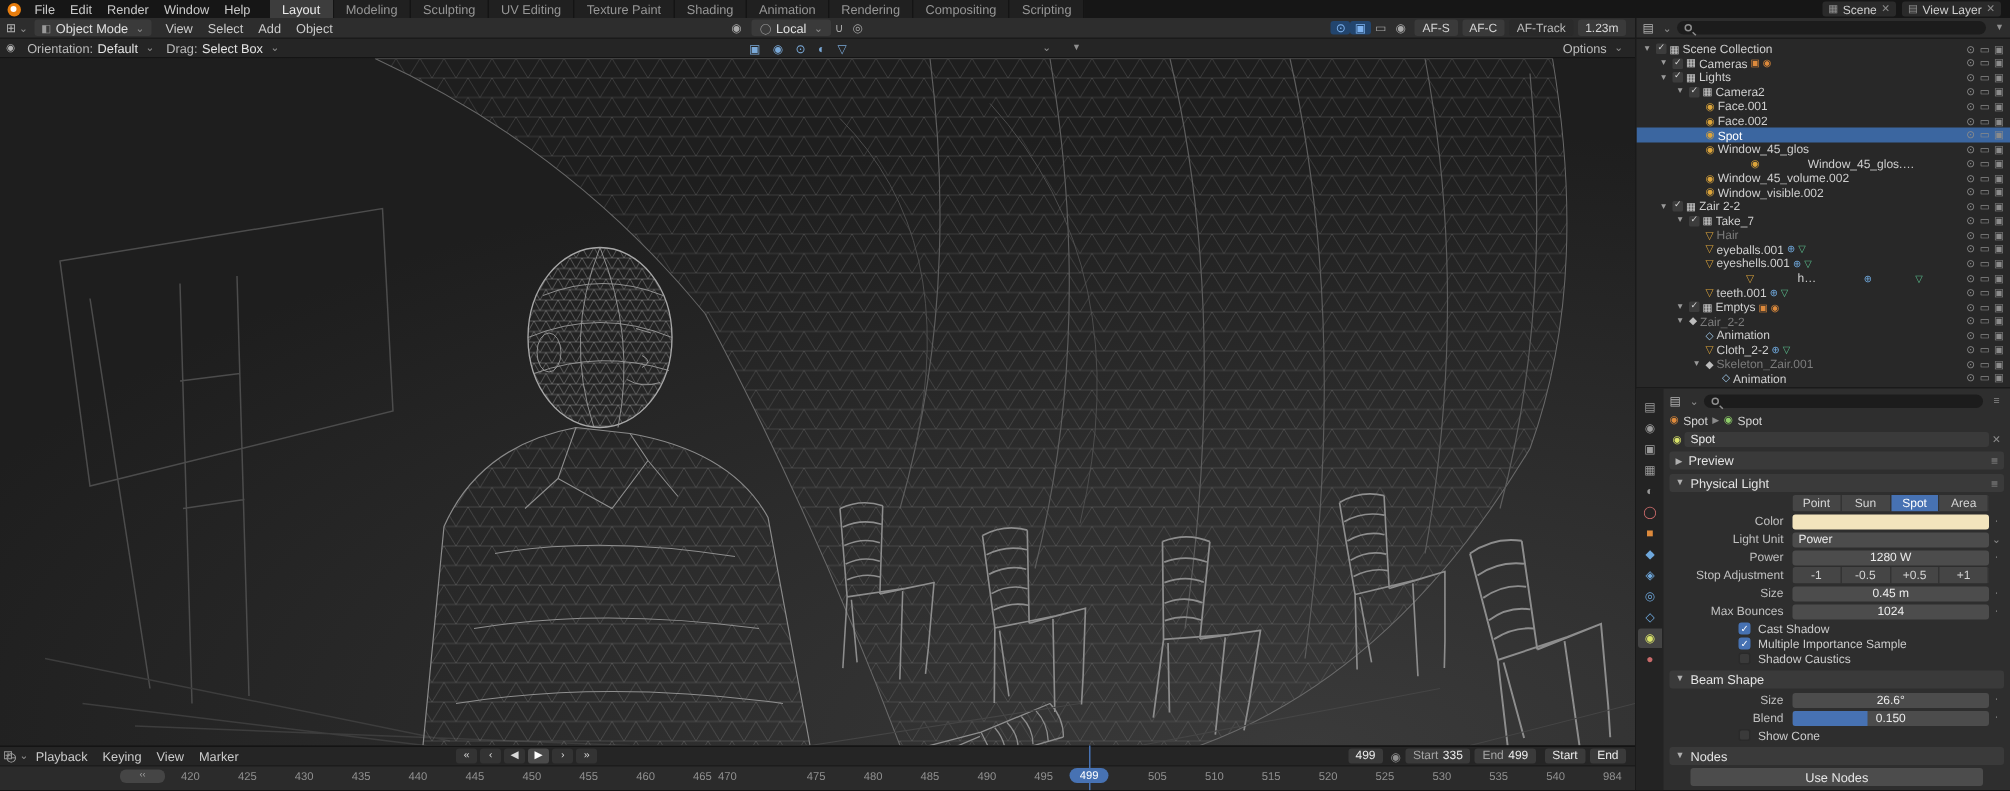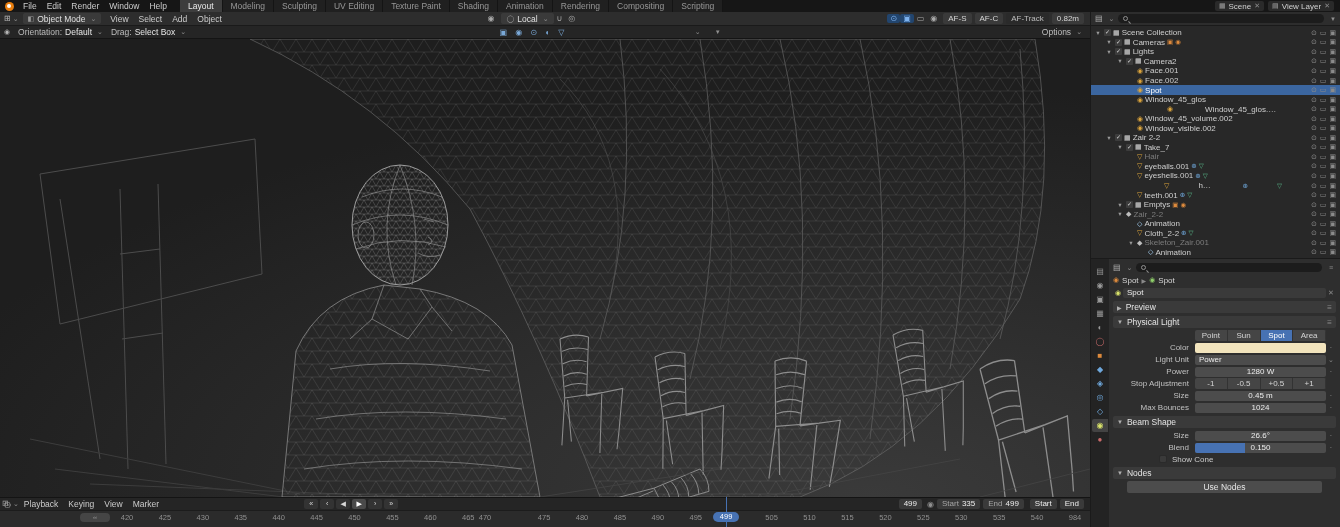--- a/index.html
+++ b/index.html
@@ -161,21 +161,21 @@
     <span style="flex:1.2"></span>
     <span class="icbtn active">⊙</span>
     <span class="icbtn active">▣</span>
     <span class="icbtn">▭</span>
     <span class="icbtn">◉</span>
     <span id="af-buttons" class="f">
         <span class="pill" style="margin-left: 3px;">AF-S</span>
         <span class="pill" style="margin-left: 3px;">AF-C</span>
         <span class="pill dark" style="margin-left: 3px;">AF-Track</span>
       </span>
-    <span class="pill" style="margin:0 6px 0 3px">0.82m</span>
+    <span class="pill" style="margin:0 6px 0 3px">1.23m</span>
   </div>
 
   <div id="outliner-header">
     <span class="ed-icon" style="margin-left:0">▤</span>
     <span class="dd">⌄</span>
     <span class="search">
         <span class="mag"></span>
       </span>
     <span class="dd" style="font-size:6px">▼</span>
   </div>
@@ -604,20 +604,34 @@
         <span class="plabel">Size</span>
         <span class="pfield">0.45 m</span>
         <span class="pdeco">·</span>
       </div>
       <div class="prow">
         <span class="plabel">Max Bounces</span>
         <span class="pfield">1024</span>
         <span class="pdeco">·</span>
       </div>
 
+      <div id="light-checks">
+          <div class="checkrow">
+            <span class="cb3 on">✓</span>
+            <span class="clabel">Cast Shadow</span>
+          </div>
+          <div class="checkrow">
+            <span class="cb3 on">✓</span>
+            <span class="clabel">Multiple Importance Sample</span>
+          </div>
+          <div class="checkrow">
+            <span class="cb3"></span>
+            <span class="clabel">Shadow Caustics</span>
+          </div>
+        </div>
 
       <div class="sect">
         <span class="caret">▼</span>
         <span class="slabel">Beam Shape</span>
       </div>
       <div class="prow">
         <span class="plabel">Size</span>
         <span class="pfield">26.6°</span>
         <span class="pdeco">·</span>
       </div>

